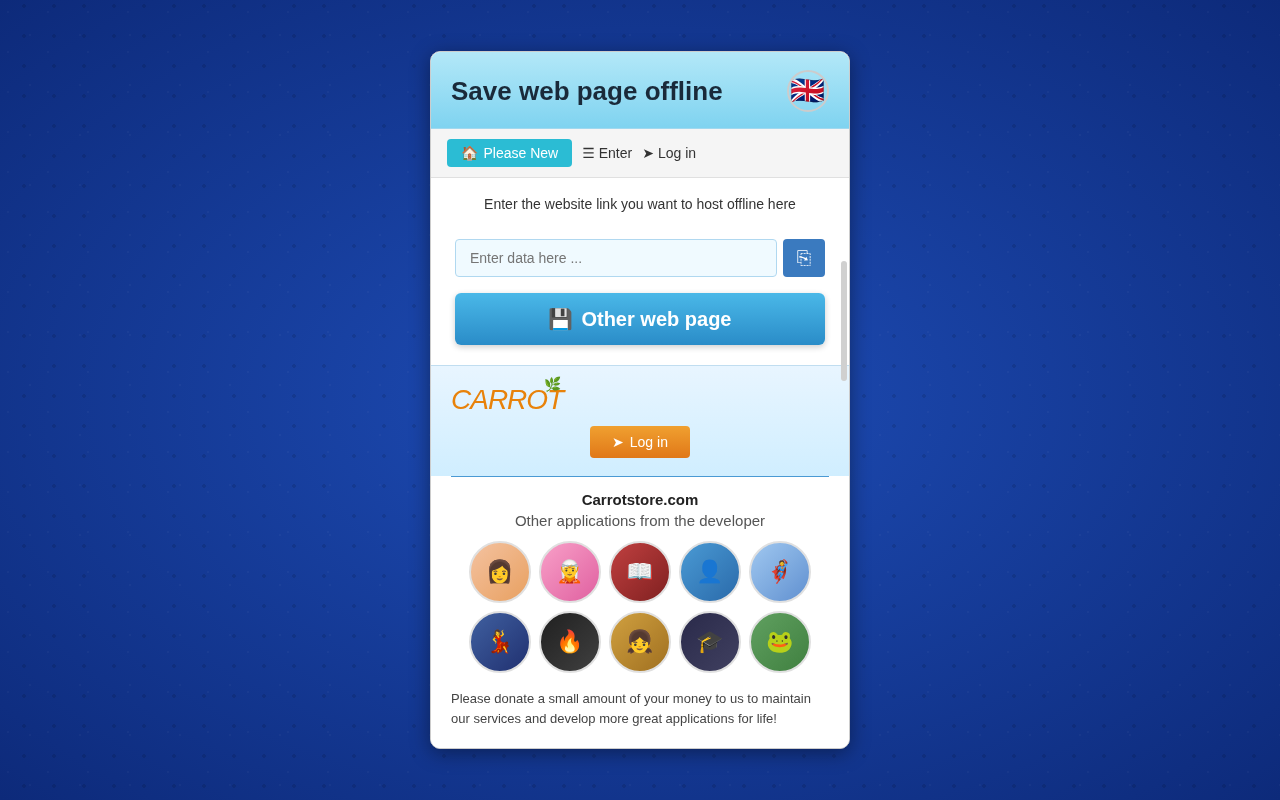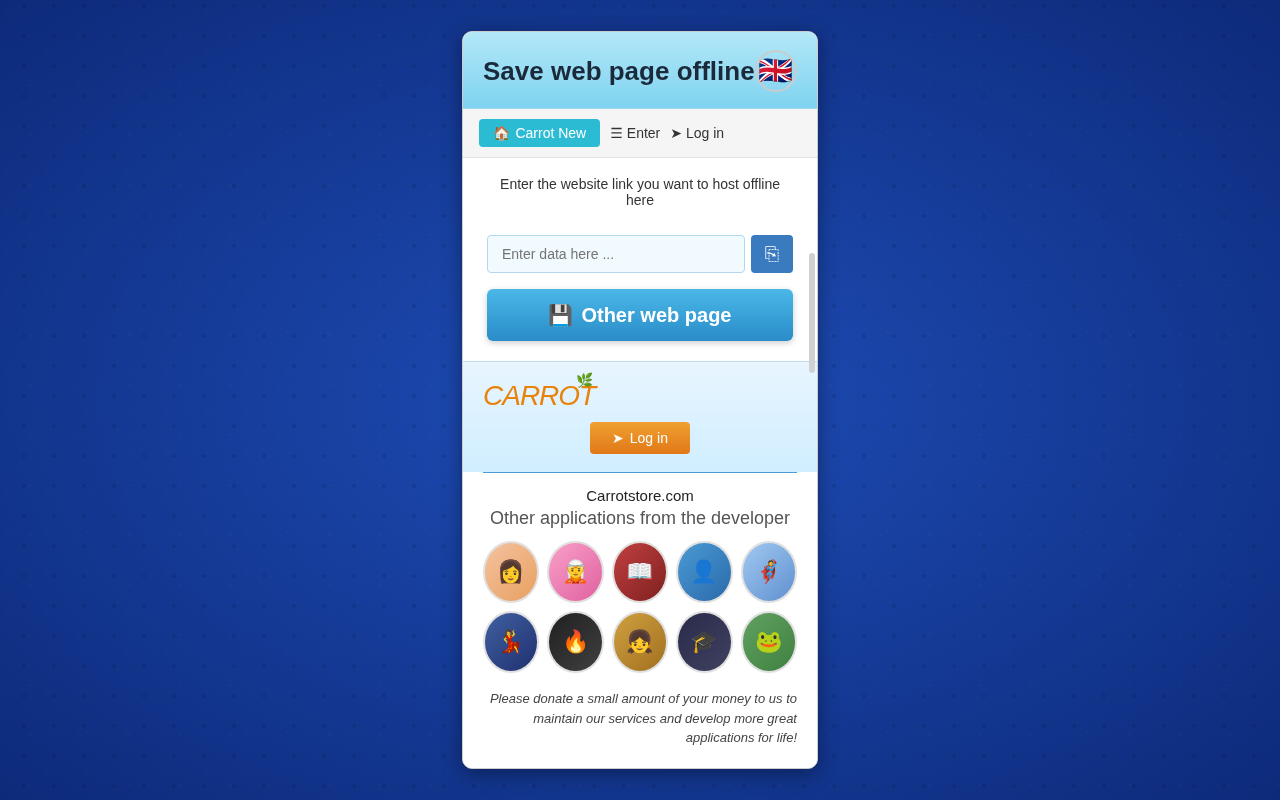--- a/index.html
+++ b/index.html
@@ -21,21 +21,21 @@
       inset: 0;
       background-image:
         radial-gradient(circle at 20% 30%, rgba(255,255,255,0.03) 1px, transparent 1px),
         radial-gradient(circle at 60% 70%, rgba(255,255,255,0.03) 1px, transparent 1px),
         radial-gradient(circle at 80% 20%, rgba(0,0,0,0.1) 2px, transparent 2px);
       background-size: 40px 40px, 50px 50px, 30px 30px;
       pointer-events: none;
     }
 
     .app-container {
-      width: 356px;
+      width: 420px;
       background: #fff;
       border-radius: 10px;
       border: 1px solid #ccc;
       overflow: hidden;
       box-shadow: 0 4px 20px rgba(0,0,0,0.4);
       position: relative;
     }
 
     
     .header {
@@ -206,26 +206,26 @@
     }
 
     
     .dev-section {
       padding: 14px 20px 16px 20px;
       background: #fff;
       text-align: center;
     }
     .dev-title {
       font-size: 15px;
-      font-weight: normal;
+      font-weight: bold;
       color: #222;
       margin-bottom: 4px;
     }
     .dev-subtitle {
-      font-size: 18px;
+      font-size: 15px;
       color: #555;
       margin-bottom: 12px;
     }
     .app-icons-row {
       display: flex;
       justify-content: center;
       gap: 8px;
       margin-bottom: 8px;
     }
     .app-icon {
@@ -251,23 +251,22 @@
     .icon-6 { background: linear-gradient(135deg, #4060a0, #203070); }
     .icon-7 { background: linear-gradient(135deg, #202020, #404040); }
     .icon-8 { background: linear-gradient(135deg, #d0a040, #a07020); }
     .icon-9 { background: linear-gradient(135deg, #2a2a4a, #404060); }
     .icon-10 { background: linear-gradient(135deg, #60a060, #408040); }
 
     .donate-text {
       font-size: 13px;
       color: #444;
       line-height: 1.5;
-      text-align: right;
+      text-align: left;
       padding: 8px 0 4px 0;
-      font-style: italic;
     }
 
     
     .scrollbar {
       position: absolute;
       right: 2px;
       top: 30%;
       width: 6px;
       height: 120px;
       background: #d0d0d0;
@@ -282,21 +281,21 @@
   <div class="header">
     <h1 class="header-title">Save web page offline</h1>
     <div class="flag-icon">
       <span>🇬🇧</span>
     </div>
   </div>
 
   <div class="navbar">
     <button class="btn-create-new">
       <span>🏠</span>
-      <span>Carrot New</span>
+      <span>Please New</span>
     </button>
     <button class="nav-link">
       <span>☰</span>
       <span>Enter</span>
     </button>
     <button class="nav-link">
       <span>➤</span>
       <span>Log in</span>
     </button>
   </div>

